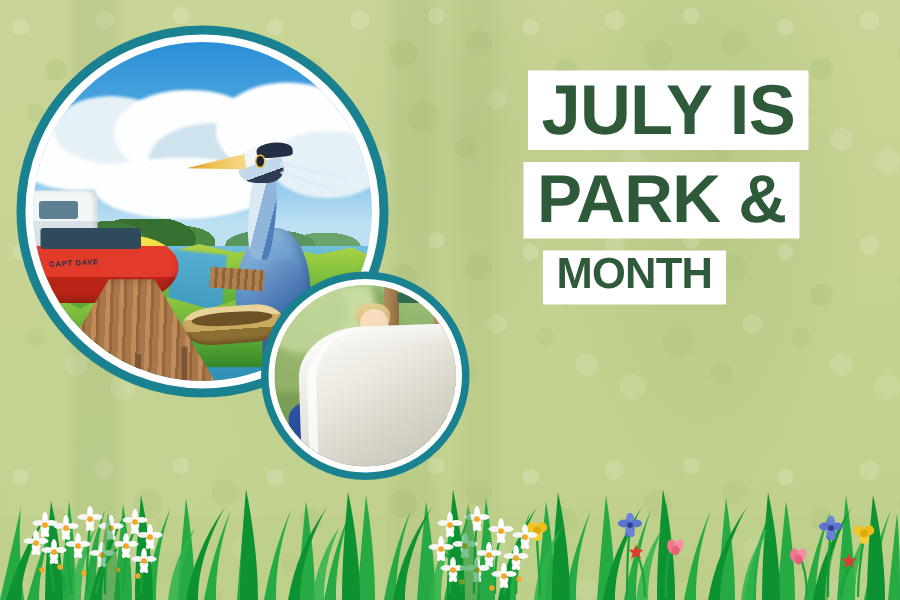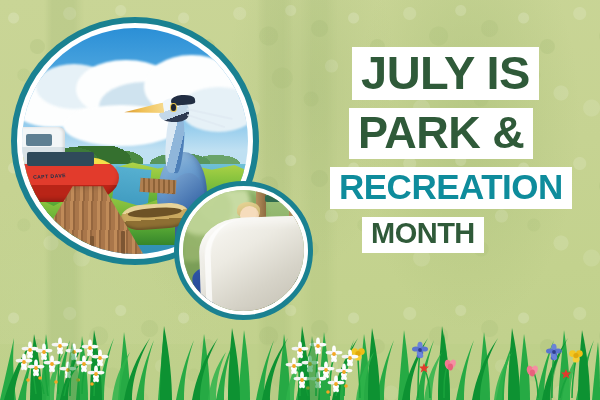--- a/index.html
+++ b/index.html
@@ -402,21 +402,20 @@
       <div class="p-kid-dark-arm"></div>
 
       <div class="p-slide"></div>
       <div class="p-slide-lip"></div>
     </div>
   </div>
 
   <div id="headline">
     <span class="hl-line hl-1">JULY IS</span>
     <span class="hl-line hl-3">PARK &amp;</span>
-    <span class="hl-line hl-4">RECREATION</span>
     <span class="hl-line hl-5">MONTH</span>
   </div>
 
   <div id="grass-band">
     <svg viewBox="0 0 600 118" xmlns="http://www.w3.org/2000/svg" aria-hidden="true">
       <defs>
         <g id="daisy">
           <ellipse cx="0" cy="-4.4" rx="1.9" ry="4.2" fill="#ffffff"></ellipse>
           <ellipse cx="4.2" cy="-1.4" rx="4.2" ry="1.9" fill="#fbfbfb"></ellipse>
           <ellipse cx="2.6" cy="3.6" rx="1.9" ry="4.2" fill="#f7f7f7" transform="rotate(35)"></ellipse>

